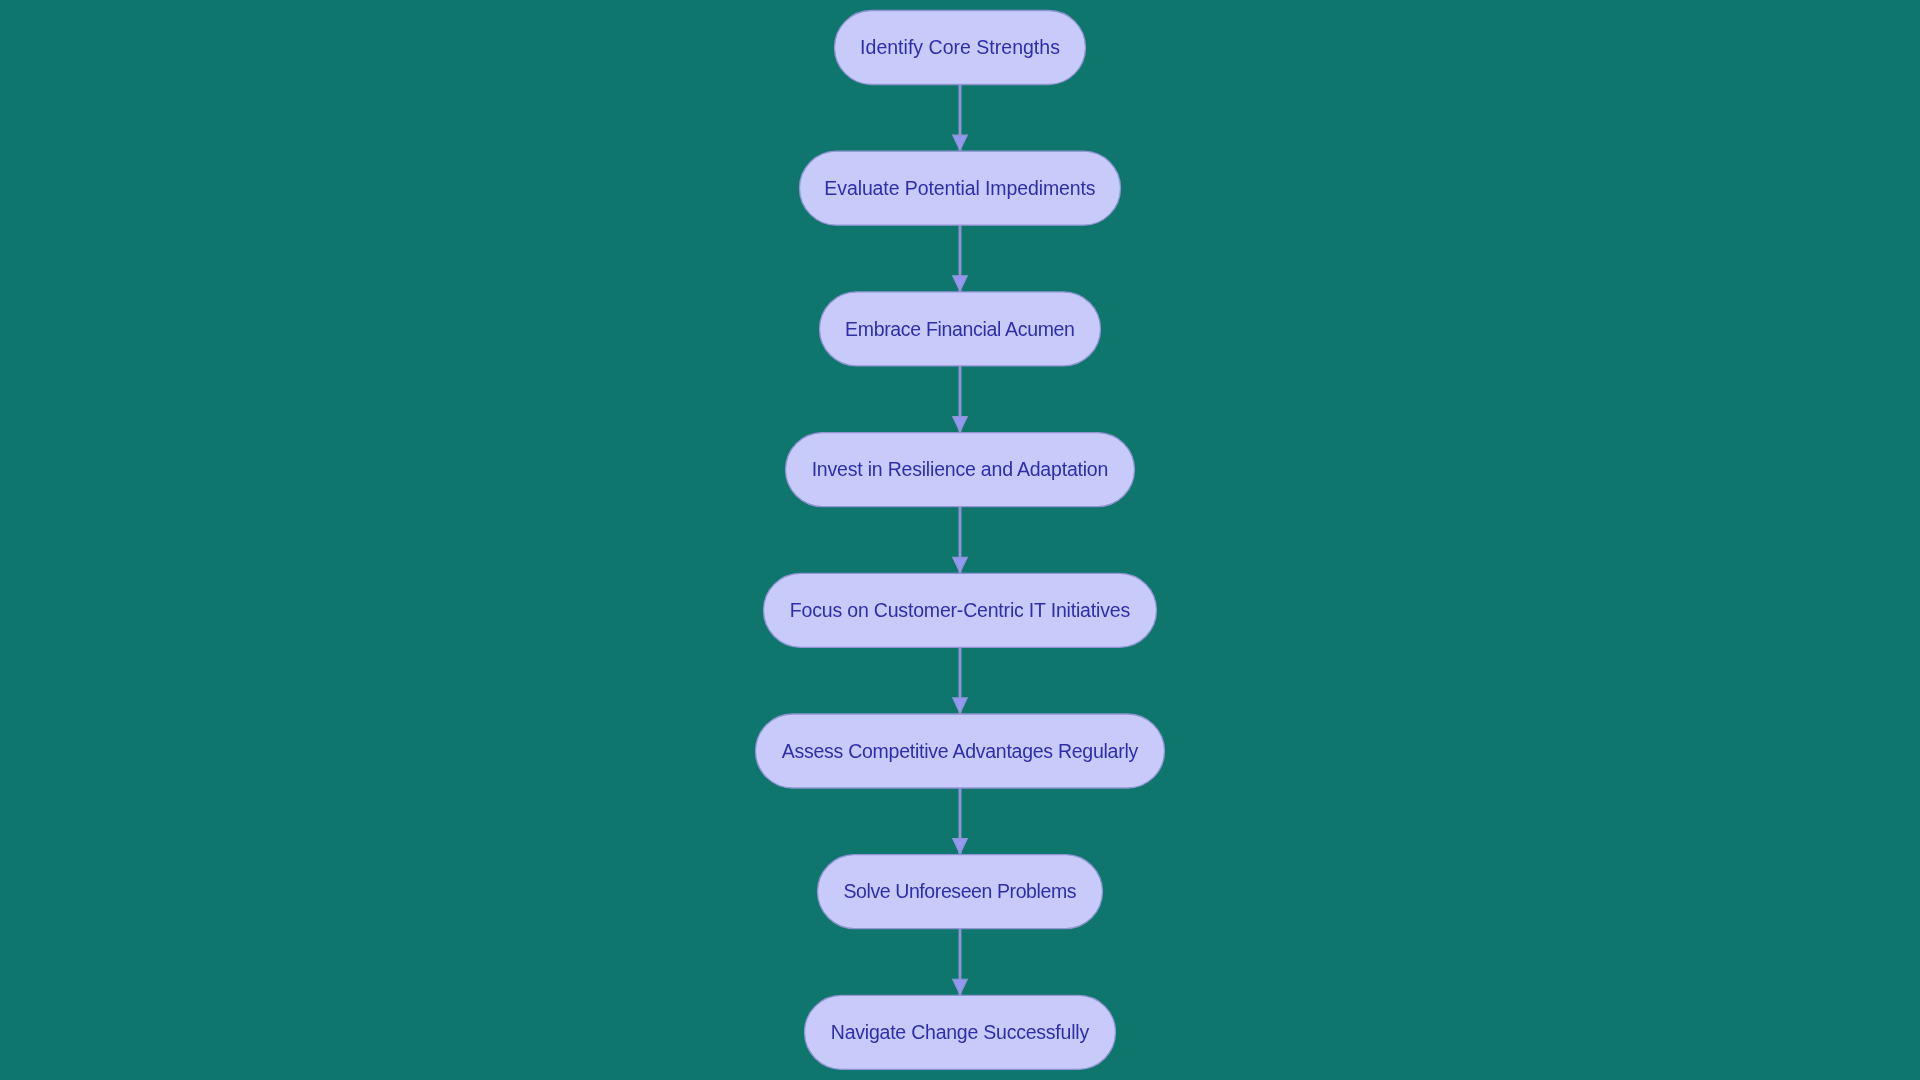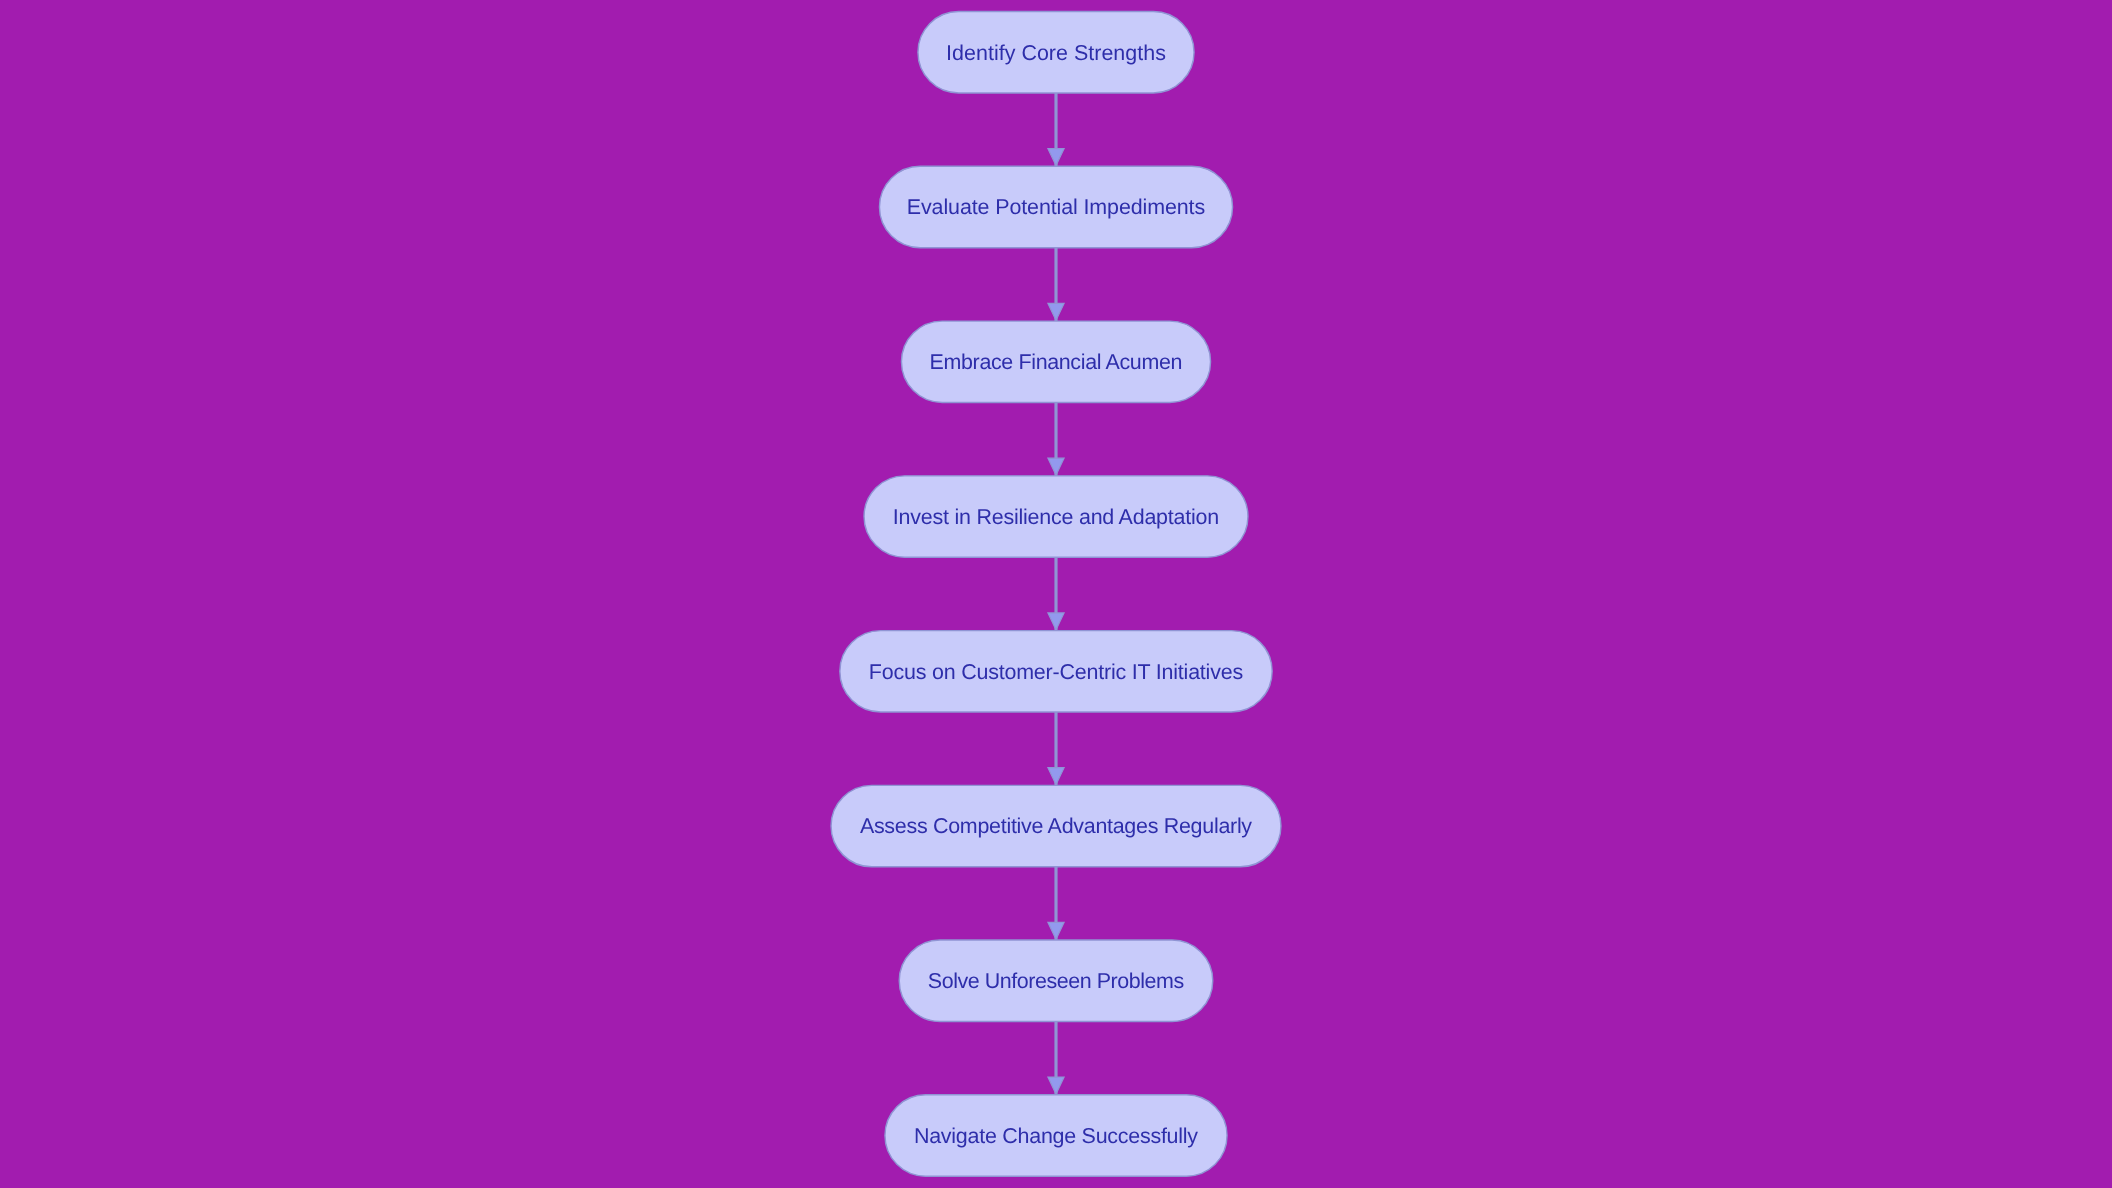--- a/index.html
+++ b/index.html
@@ -1,19 +1,19 @@
 <!DOCTYPE html>
 <html><head>
 <meta charset="utf-8">
 <title>Flowchart</title>
 <style>
   html,body{margin:0;padding:0;background:#ffffff;}
   body{width:1920px;height:1080px;overflow:hidden;
        font-family:"Liberation Sans",sans-serif;}
-  #flowchart-canvas{position:relative;width:1920px;height:1080px;background:#a21caf;}
+  #flowchart-canvas{position:relative;width:1920px;height:1080px;background:#0f766e;}
   svg.flow{position:absolute;left:0;top:0;display:block;}
   text.node-label{font-family:"Liberation Sans",sans-serif;
                   font-size:19.5px;text-anchor:middle;
                   white-space:pre;}
 </style>
 </head>
 <body>
 
 <div id="flowchart-canvas">
   <svg class="flow" width="1920" height="1080" viewBox="0 0 1920 1080">

